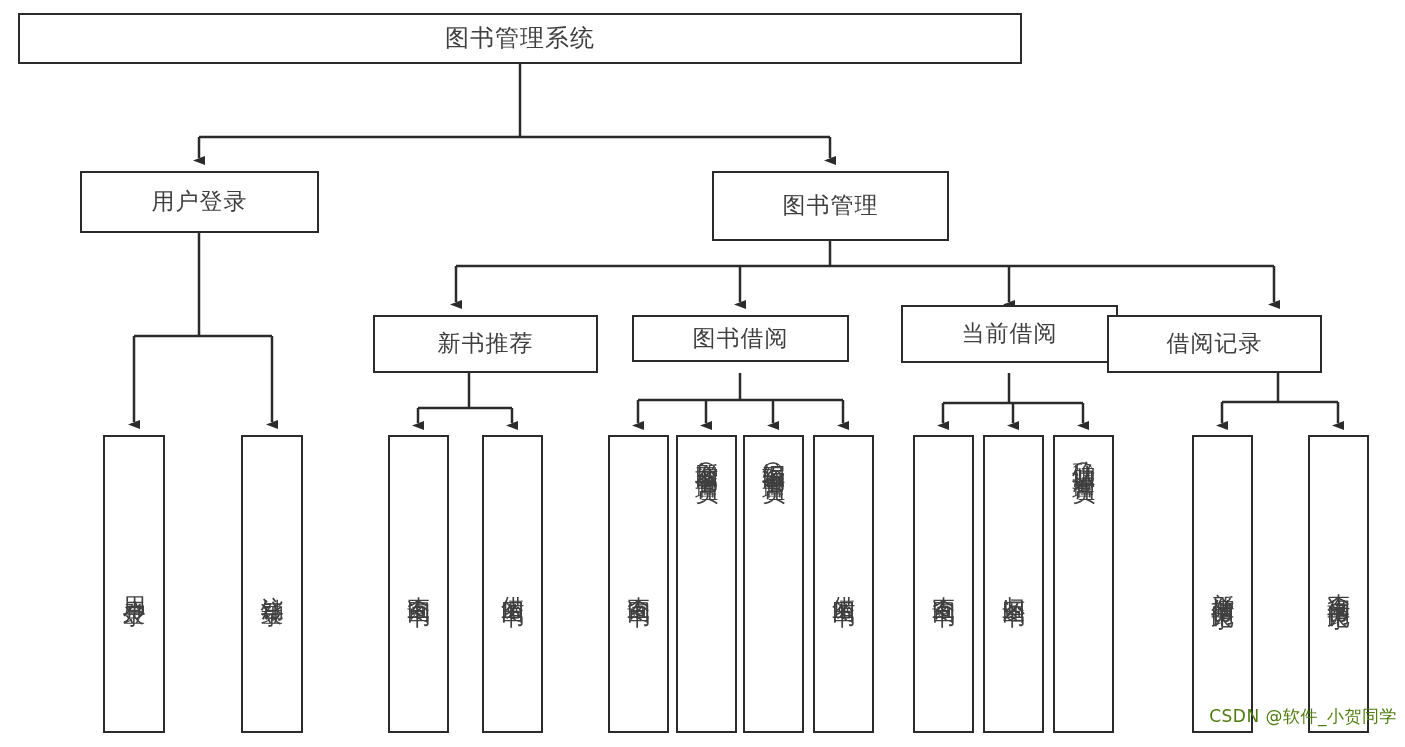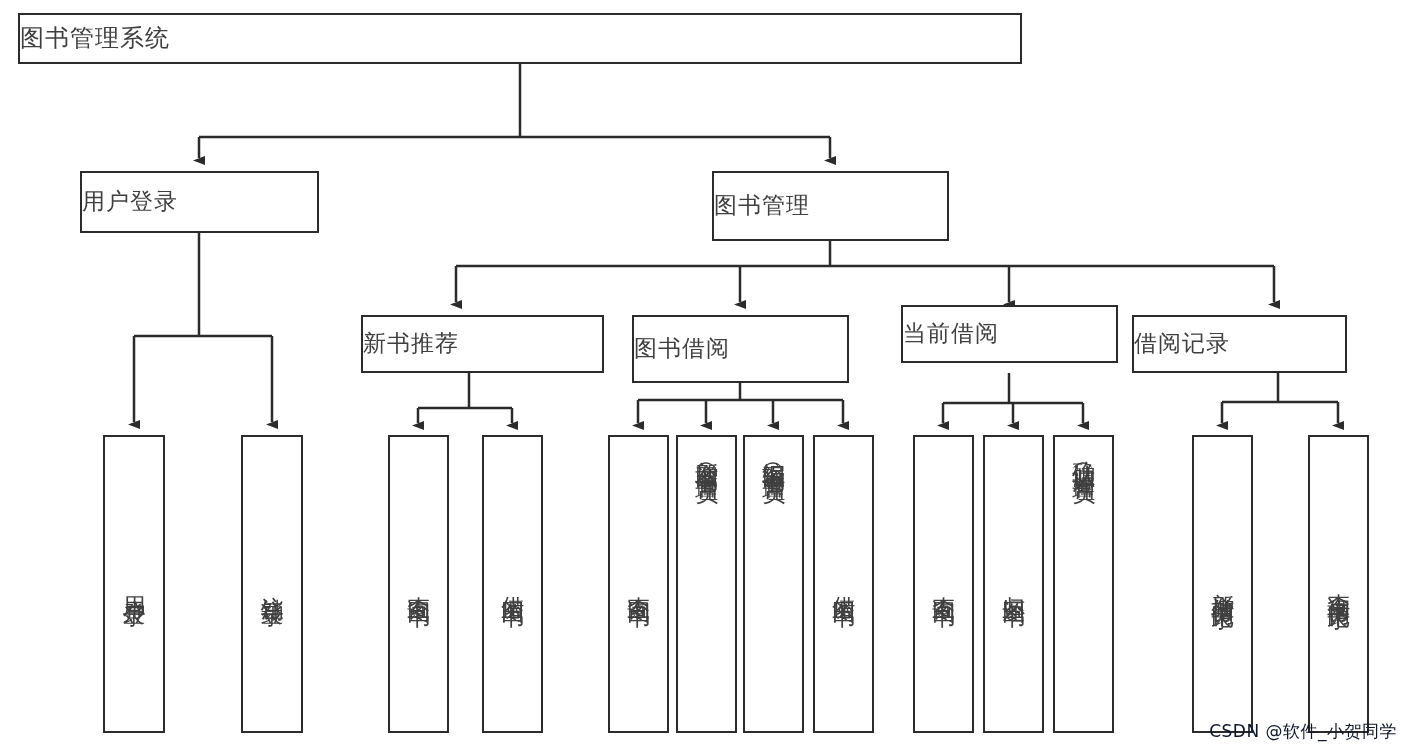--- a/index.html
+++ b/index.html
@@ -26,20 +26,21 @@
     height: 747px;
     pointer-events: none;
   }
   .node {
     position: absolute;
     box-sizing: border-box;
     border: 2.5px solid #2b2b2b;
     background: #ffffff;
     display: flex;
     align-items: center;
+    justify-content: center;
     color: #3a3a3a;
   }
   .node.horizontal .node-label {
     writing-mode: horizontal-tb;
     font-size: 23px;
     letter-spacing: 1px;
     line-height: 1.1;
     white-space: nowrap;
     color: #3f3f3f;
   }
@@ -60,23 +61,23 @@
   .node.vertical.centered {
     align-items: center;
     padding-top: 0;
   }
   .node.root .node-label {
     font-size: 24px;
   }
   #watermark {
     position: absolute;
     right: 8px;
-    bottom: 4px;
+    bottom: 19px;
     font-size: 17px;
-    color: #0f172a;
+    color: #4d7c0f;
     white-space: nowrap;
     letter-spacing: 0.5px;
   }
 </style>
 </head>
 <body>
 
 <div id="diagram-root">
 
   <svg id="edges-layer" viewBox="0 0 1405 747" width="1405" height="747" xmlns="http://www.w3.org/2000/svg">
@@ -133,30 +134,30 @@
     <span class="node-label">图书管理系统</span>
   </div>
 
   <div class="node horizontal" style="left:80px; top:171px; width:239px; height:62px;">
     <span class="node-label">用户登录</span>
   </div>
   <div class="node horizontal" style="left:712px; top:171px; width:237px; height:70px;">
     <span class="node-label">图书管理</span>
   </div>
 
-  <div class="node horizontal" style="left:361px; top:315px; width:243px; height:58px;">
+  <div class="node horizontal" style="left:373px; top:315px; width:225px; height:58px;">
     <span class="node-label">新书推荐</span>
   </div>
-  <div class="node horizontal" style="left:632px; top:315px; width:217px; height:68px;">
+  <div class="node horizontal" style="left:632px; top:315px; width:217px; height:47px;">
     <span class="node-label">图书借阅</span>
   </div>
   <div class="node horizontal" style="left:901px; top:305px; width:217px; height:58px;">
     <span class="node-label">当前借阅</span>
   </div>
-  <div class="node horizontal" style="left:1132px; top:315px; width:215px; height:58px;">
+  <div class="node horizontal" style="left:1107px; top:315px; width:215px; height:58px;">
     <span class="node-label">借阅记录</span>
   </div>
 
   <div class="node vertical centered" style="left:103px; top:435px; width:62px; height:298px;">
     <span class="node-label">用户登录</span>
   </div>
   <div class="node vertical centered" style="left:241px; top:435px; width:62px; height:298px;">
     <span class="node-label">注销登录</span>
   </div>
 

